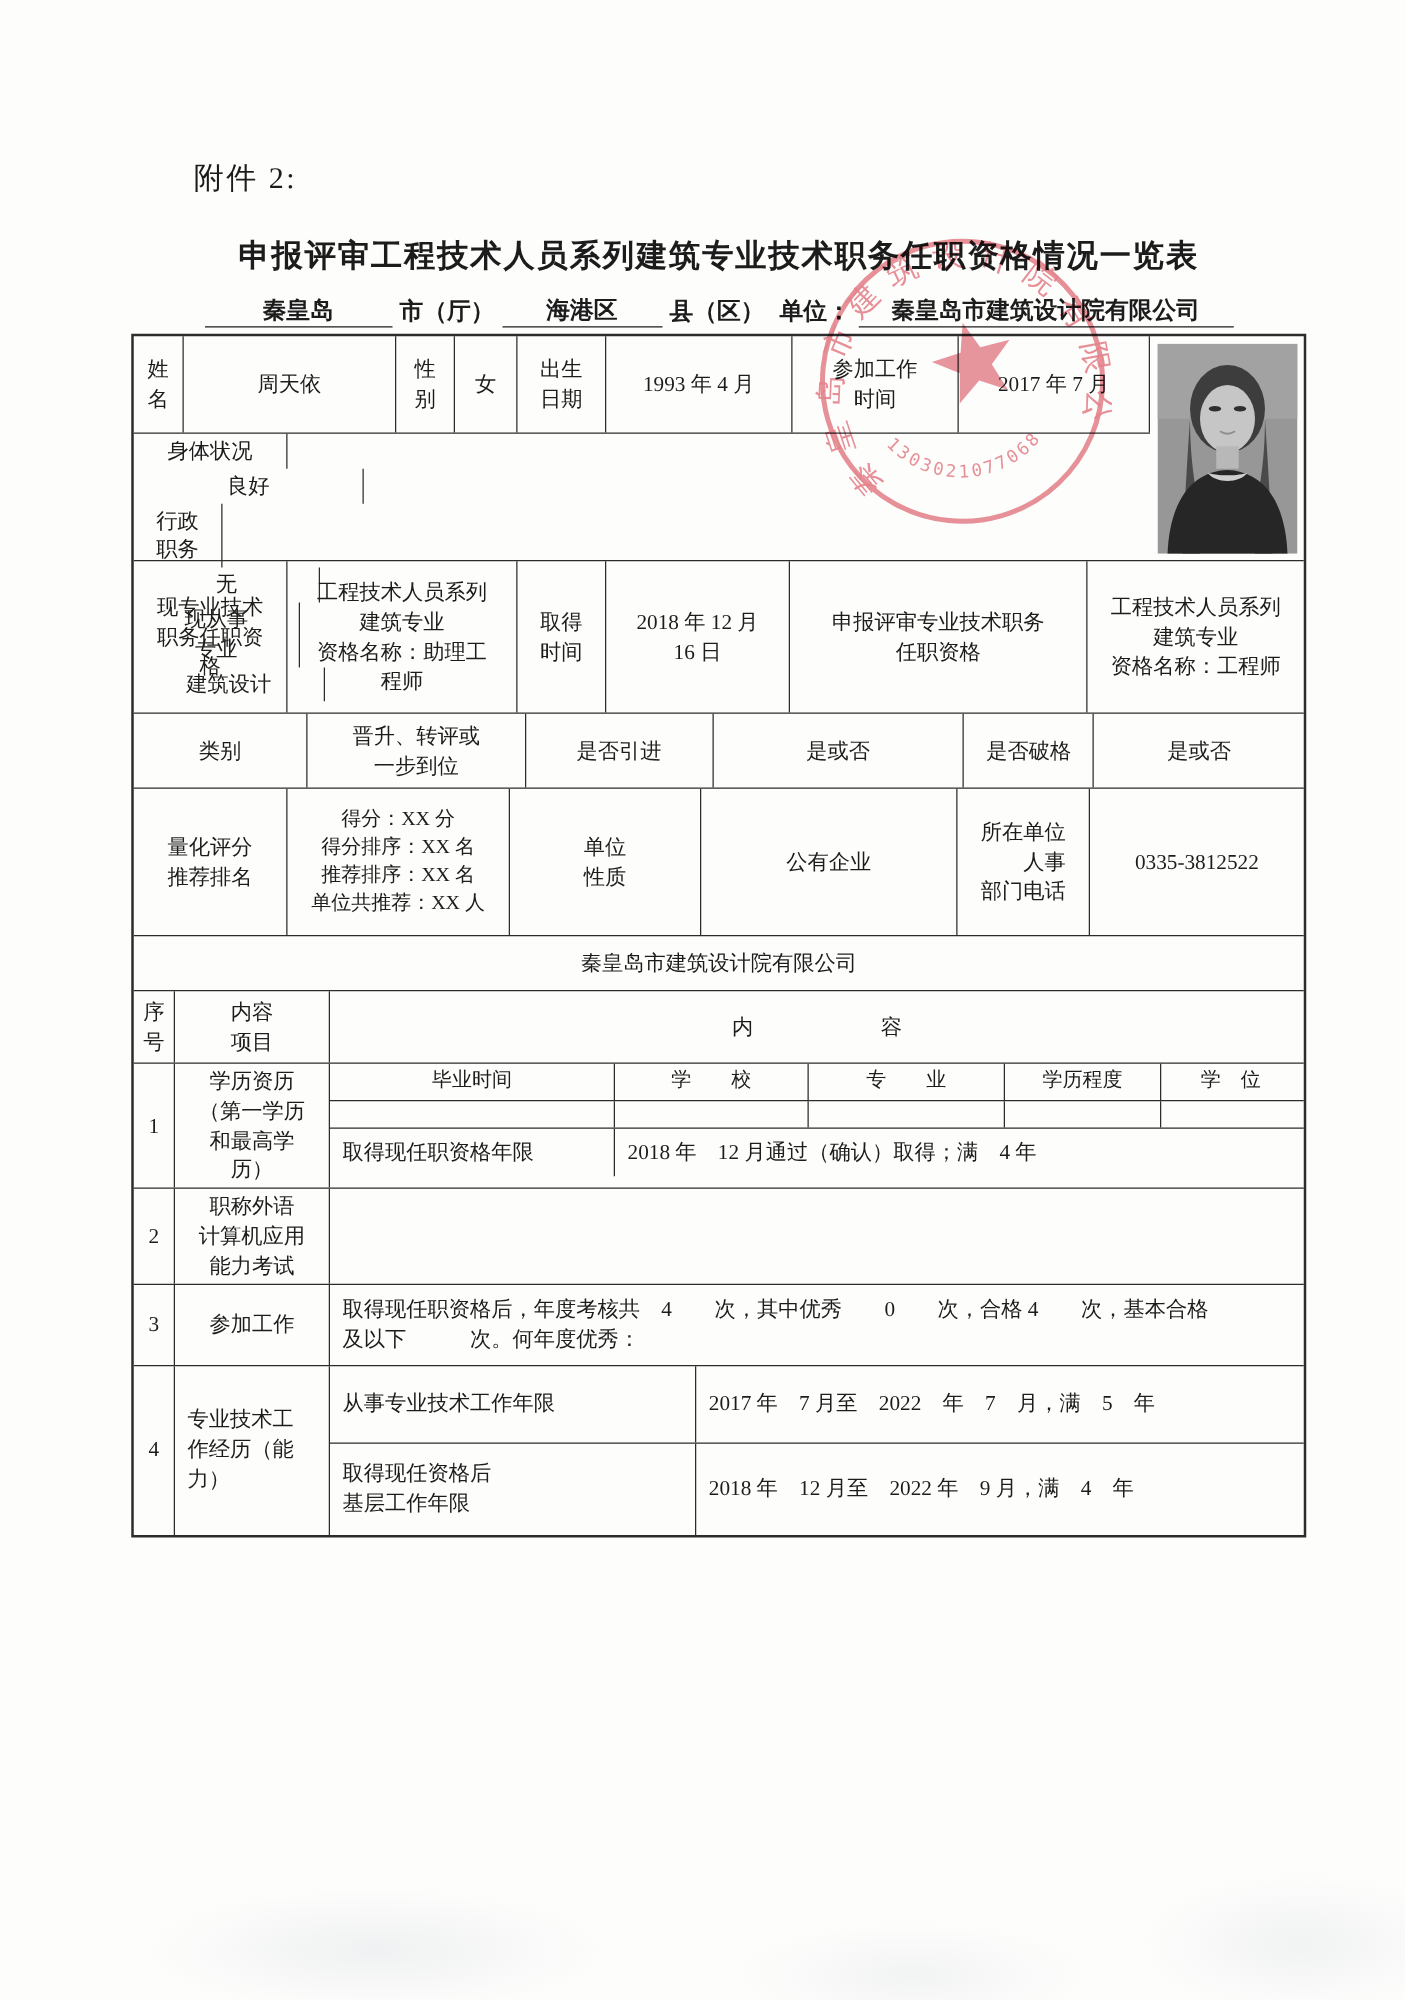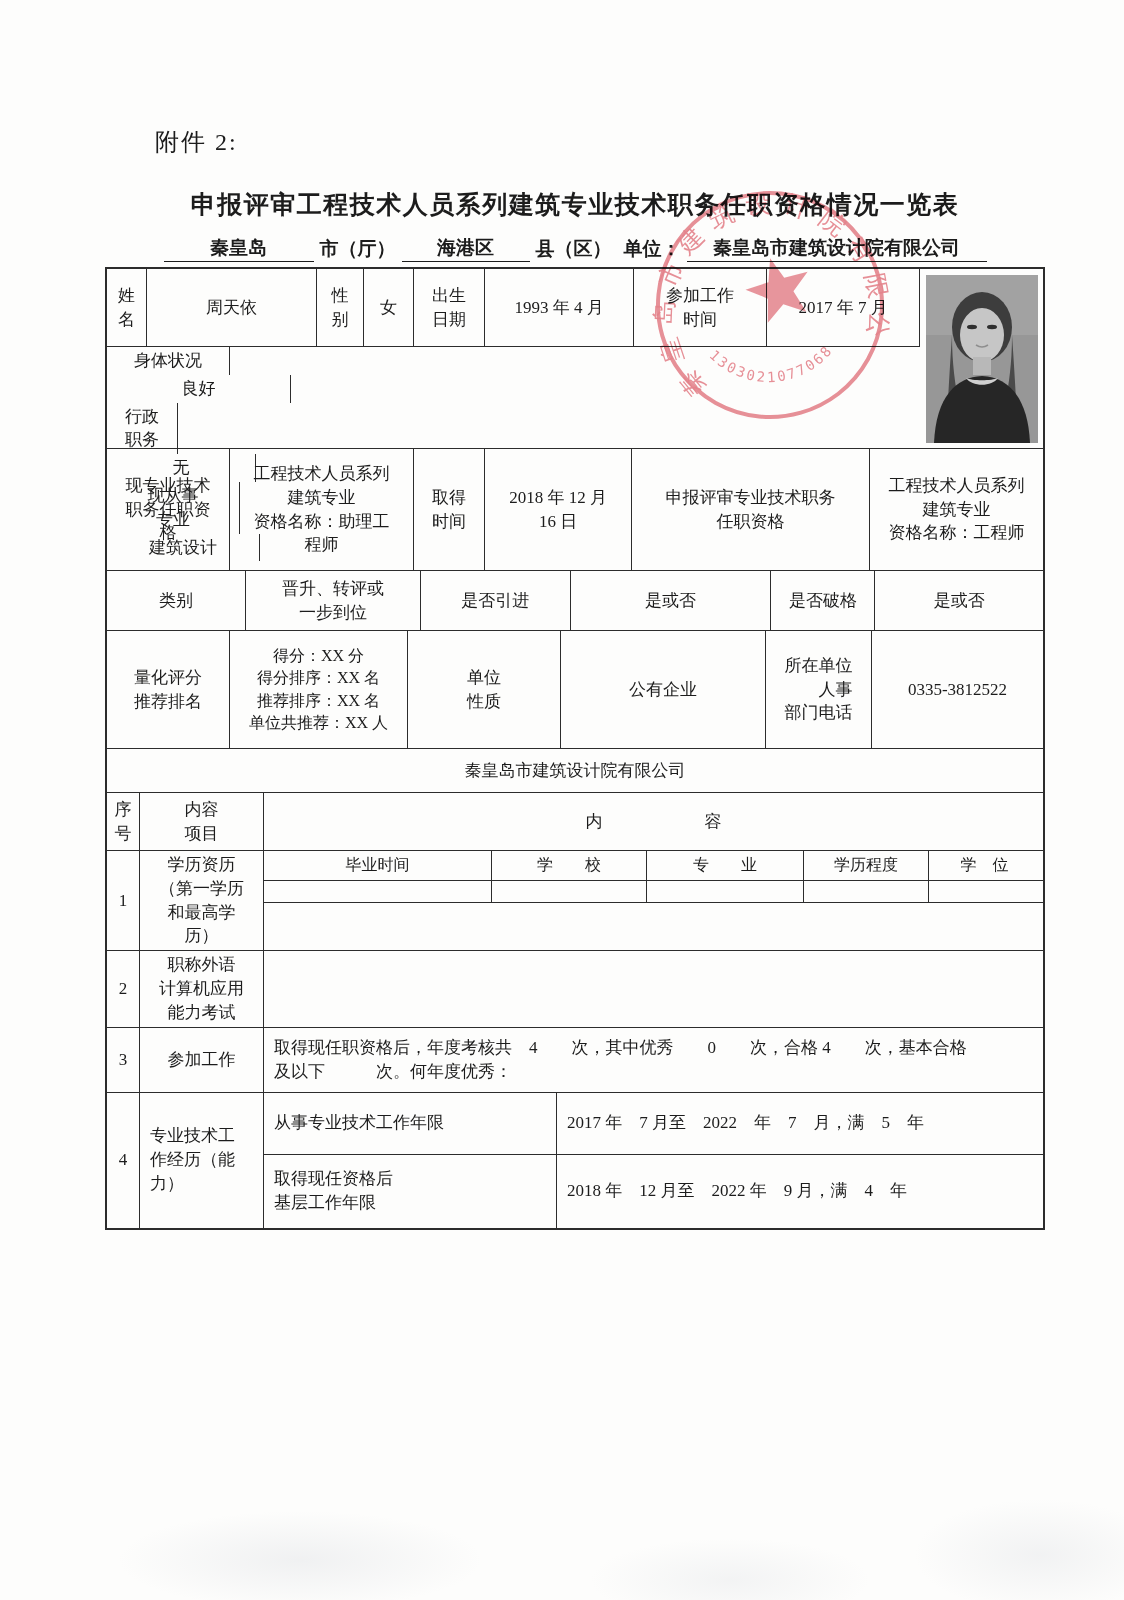--- a/index.html
+++ b/index.html
@@ -177,20 +177,24 @@
           <div class="cell small" style="width:125px;">学历程度</div>
           <div class="cell small end" style="width:111px;">学　位</div>
         </div>
         <div class="srow" style="height:22px;">
           <div class="cell" style="width:228px;"></div>
           <div class="cell" style="width:155px;"></div>
           <div class="cell" style="width:157px;"></div>
           <div class="cell" style="width:125px;"></div>
           <div class="cell end" style="width:111px;"></div>
         </div>
+        <div class="srow last" style="height:38px;">
+          <div class="cell lft" style="width:228px;">取得现任职资格年限</div>
+          <div class="cell lft end" style="width:551px;">2018 年　12 月通过（确认）取得；满　4 年</div>
+        </div>
       </div>
     </div>
 
     <div class="tr" style="display:flex;">
       <div class="cell" style="width:33px;">2</div>
       <div class="cell" style="width:124px;">职称外语
 计算机应用
 能力考试</div>
     </div>
 

